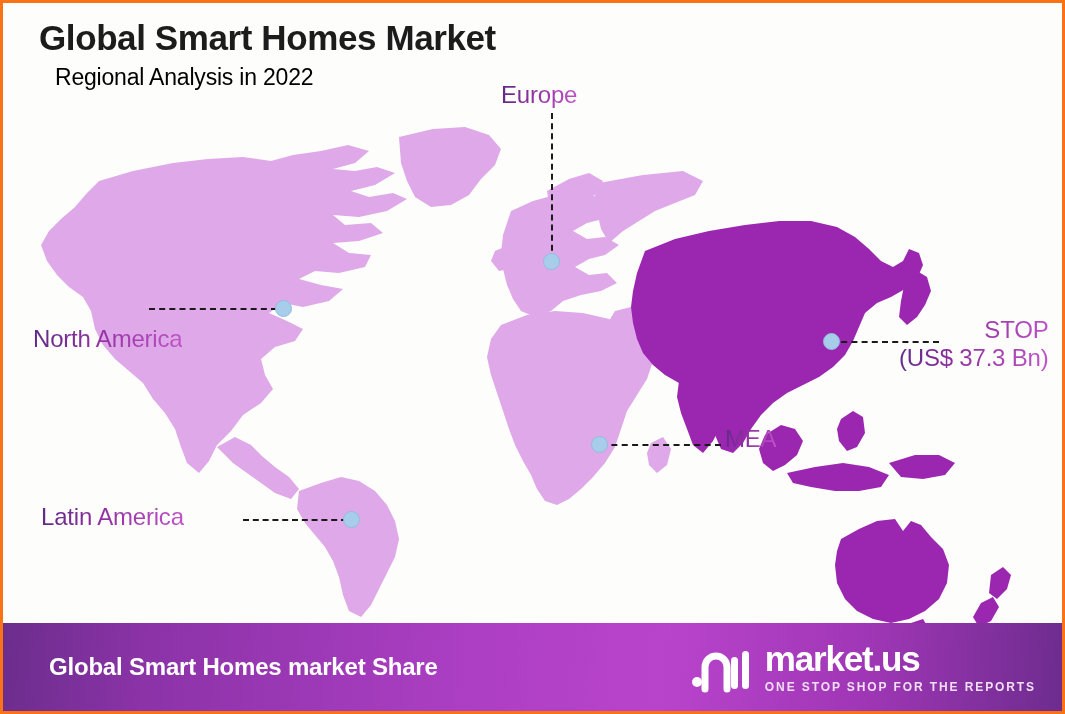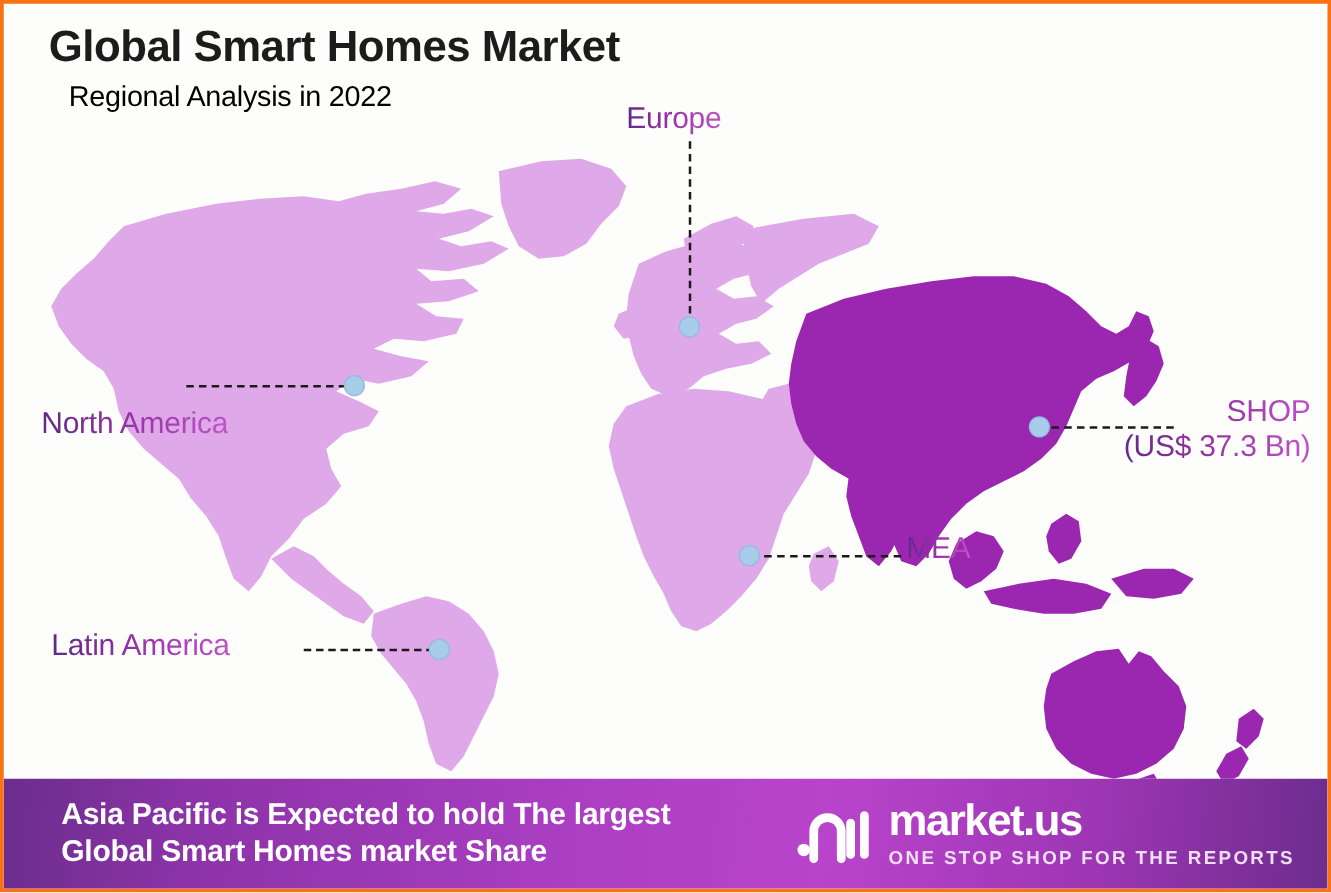--- a/index.html
+++ b/index.html
@@ -139,21 +139,21 @@
   #logo-text { display: flex; flex-direction: column; justify-content: center; }
   #logo-word {
     color: #ffffff;
     font-size: 35px;
     font-weight: bold;
     line-height: 1;
     letter-spacing: -1.2px;
   }
   #logo-tag {
     color: #f2dff7;
-    font-size: 15px;
+    font-size: 12px;
     font-weight: bold;
     letter-spacing: 1.9px;
     margin-top: 4px;
     white-space: nowrap;
   }
 </style>
 </head>
 <body>
 
 <div id="page">
@@ -215,27 +215,26 @@
 
   <div class="callout-label" id="label-north-america">North America</div>
 
   <div class="callout-label" id="label-latin-america">Latin America</div>
 
   <div class="callout-label" id="label-europe">Europe</div>
 
   <div class="callout-label" id="label-mea">MEA</div>
 
   <div class="callout-label" id="label-apac">
-    <span>SHOP</span>
+    <span>STOP</span>
     <span class="callout-sub">(US$ 37.3 Bn)</span>
   </div>
 
   <div id="footer">
     <div id="footer-text">
-      <span class="fline">Asia Pacific is Expected to hold The largest</span>
       <span class="fline">Global Smart Homes market Share</span>
     </div>
     <div id="logo">
       <svg id="logo-mark" viewBox="0 0 62 52">
         <circle cx="6" cy="41" r="5" fill="#ffffff"></circle>
         <path d="M14 48 L14 26 A11 11 0 0 1 36 26 L36 48" fill="none" stroke="#ffffff" stroke-width="7" stroke-linecap="round"></path>
         <rect x="40" y="16" width="7" height="32" rx="3.5" fill="#ffffff"></rect>
         <rect x="51" y="10" width="7" height="38" rx="3.5" fill="#ffffff"></rect>
       </svg>
       <div id="logo-text">

